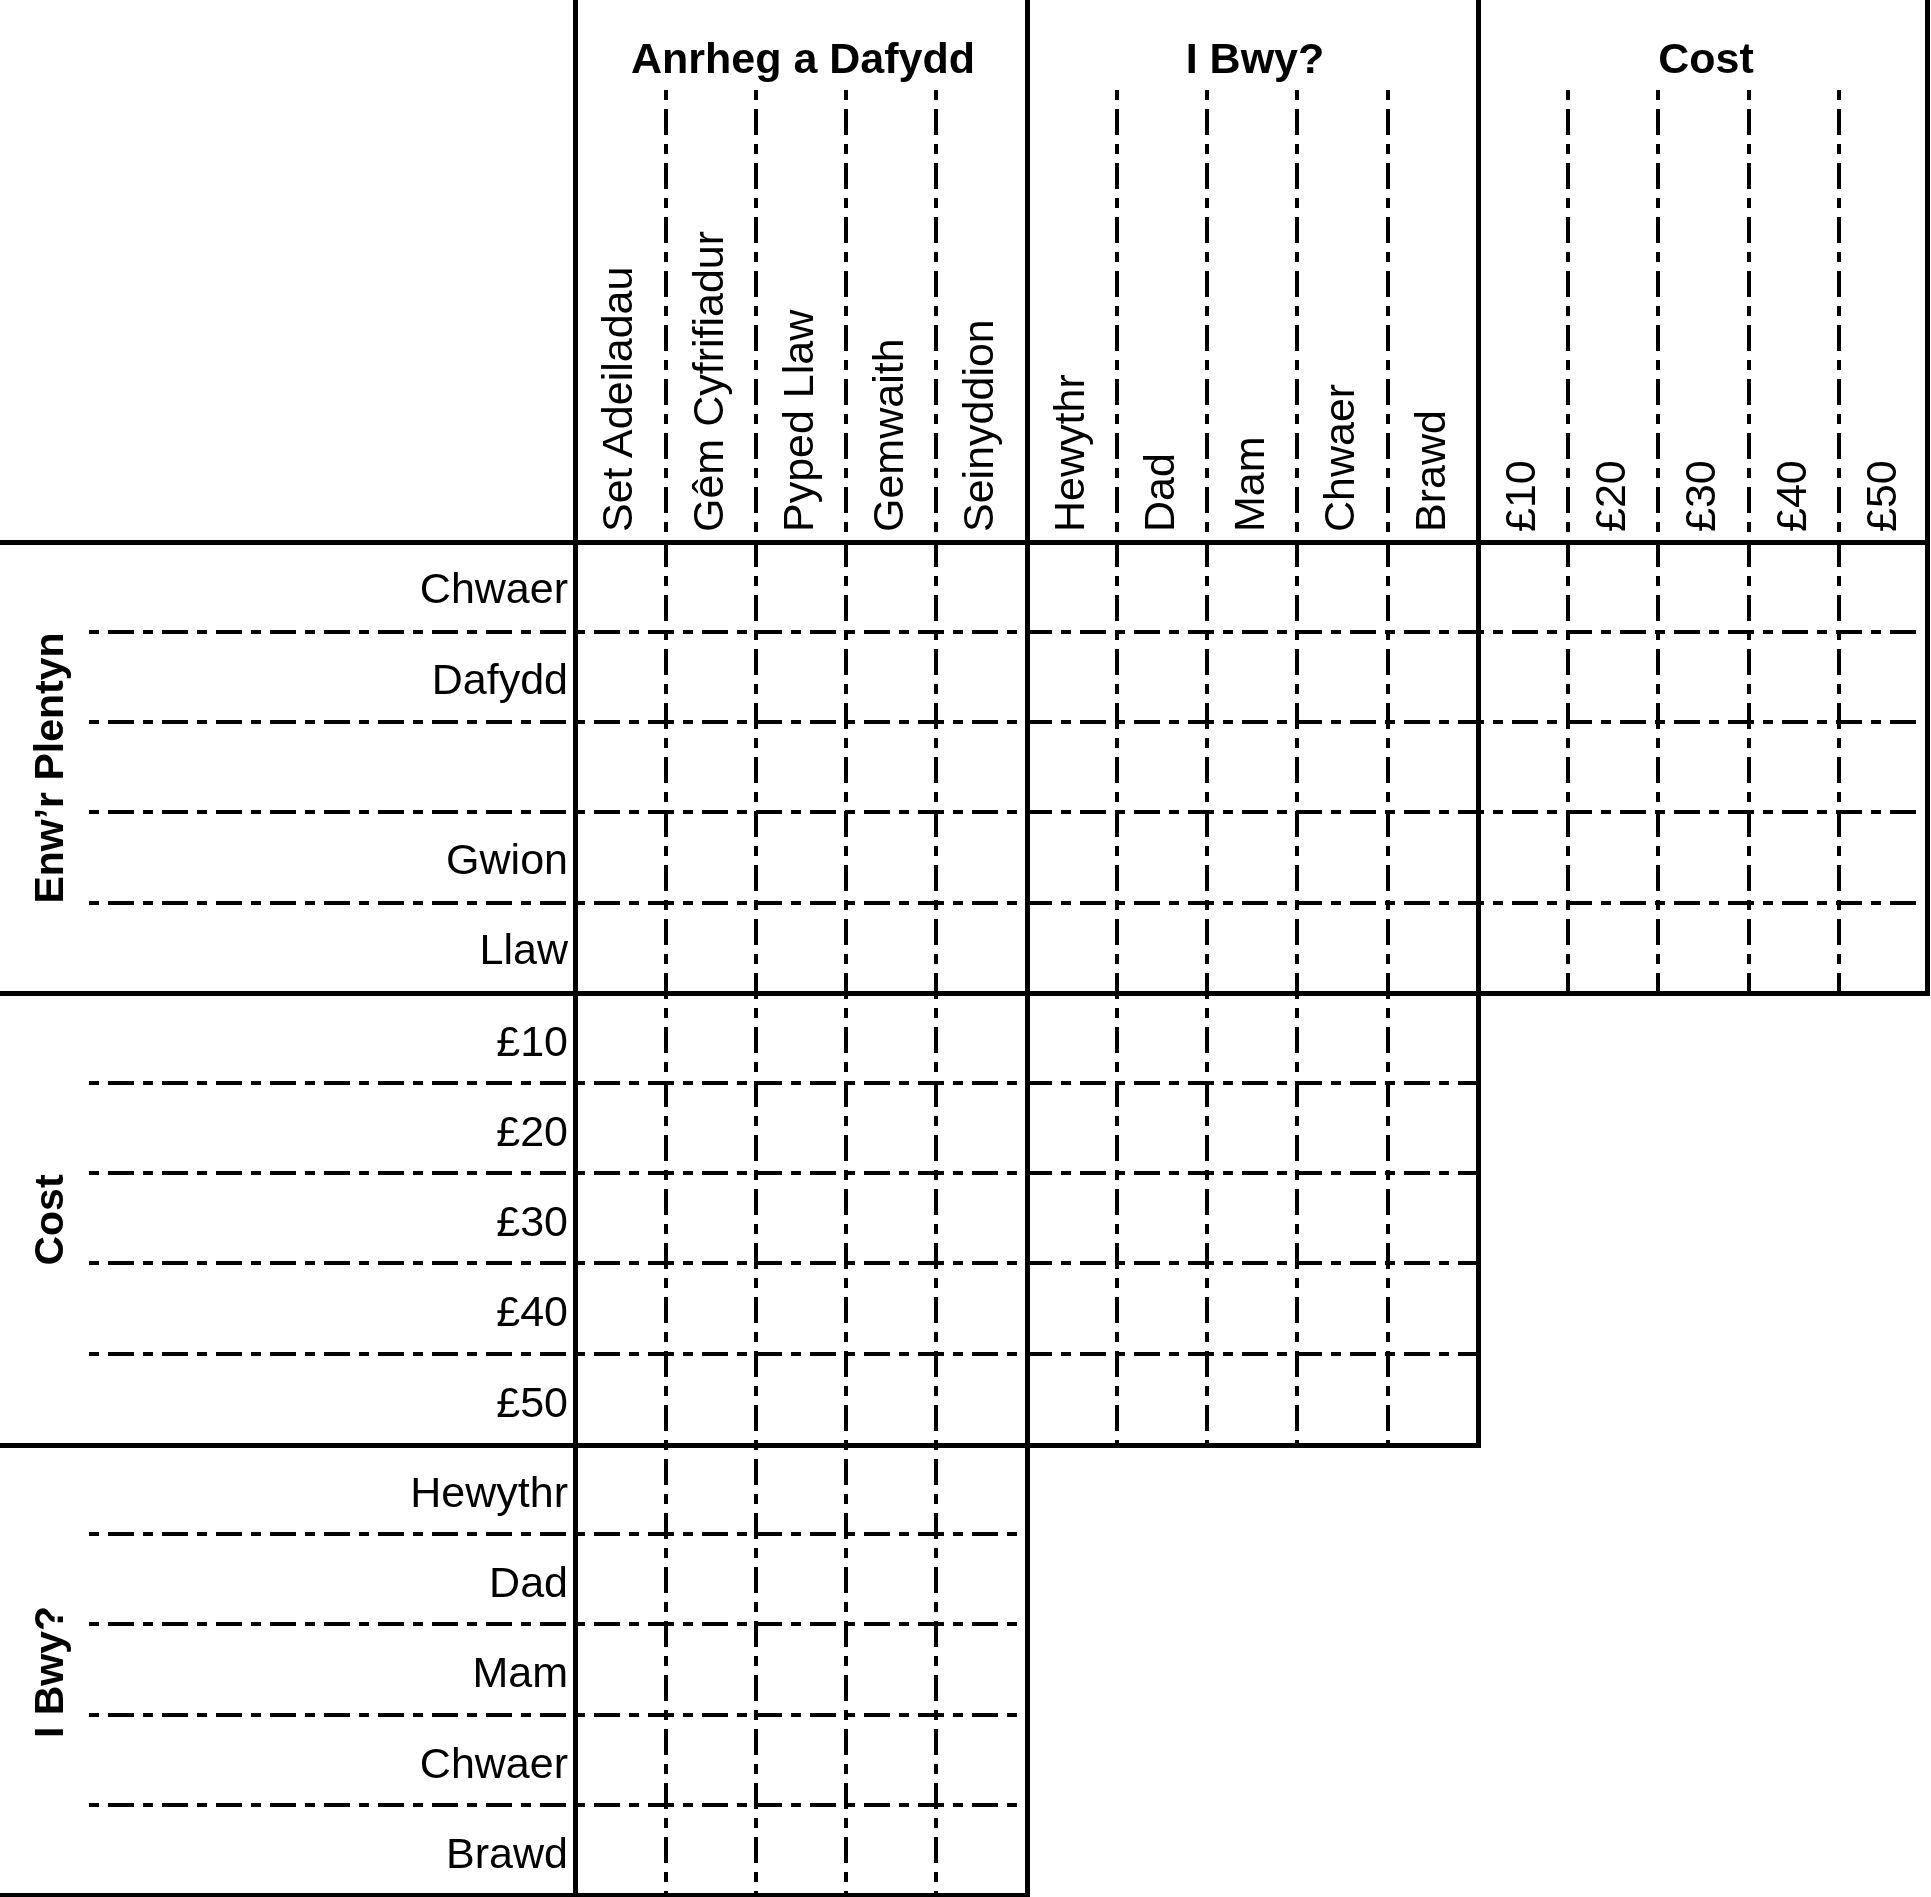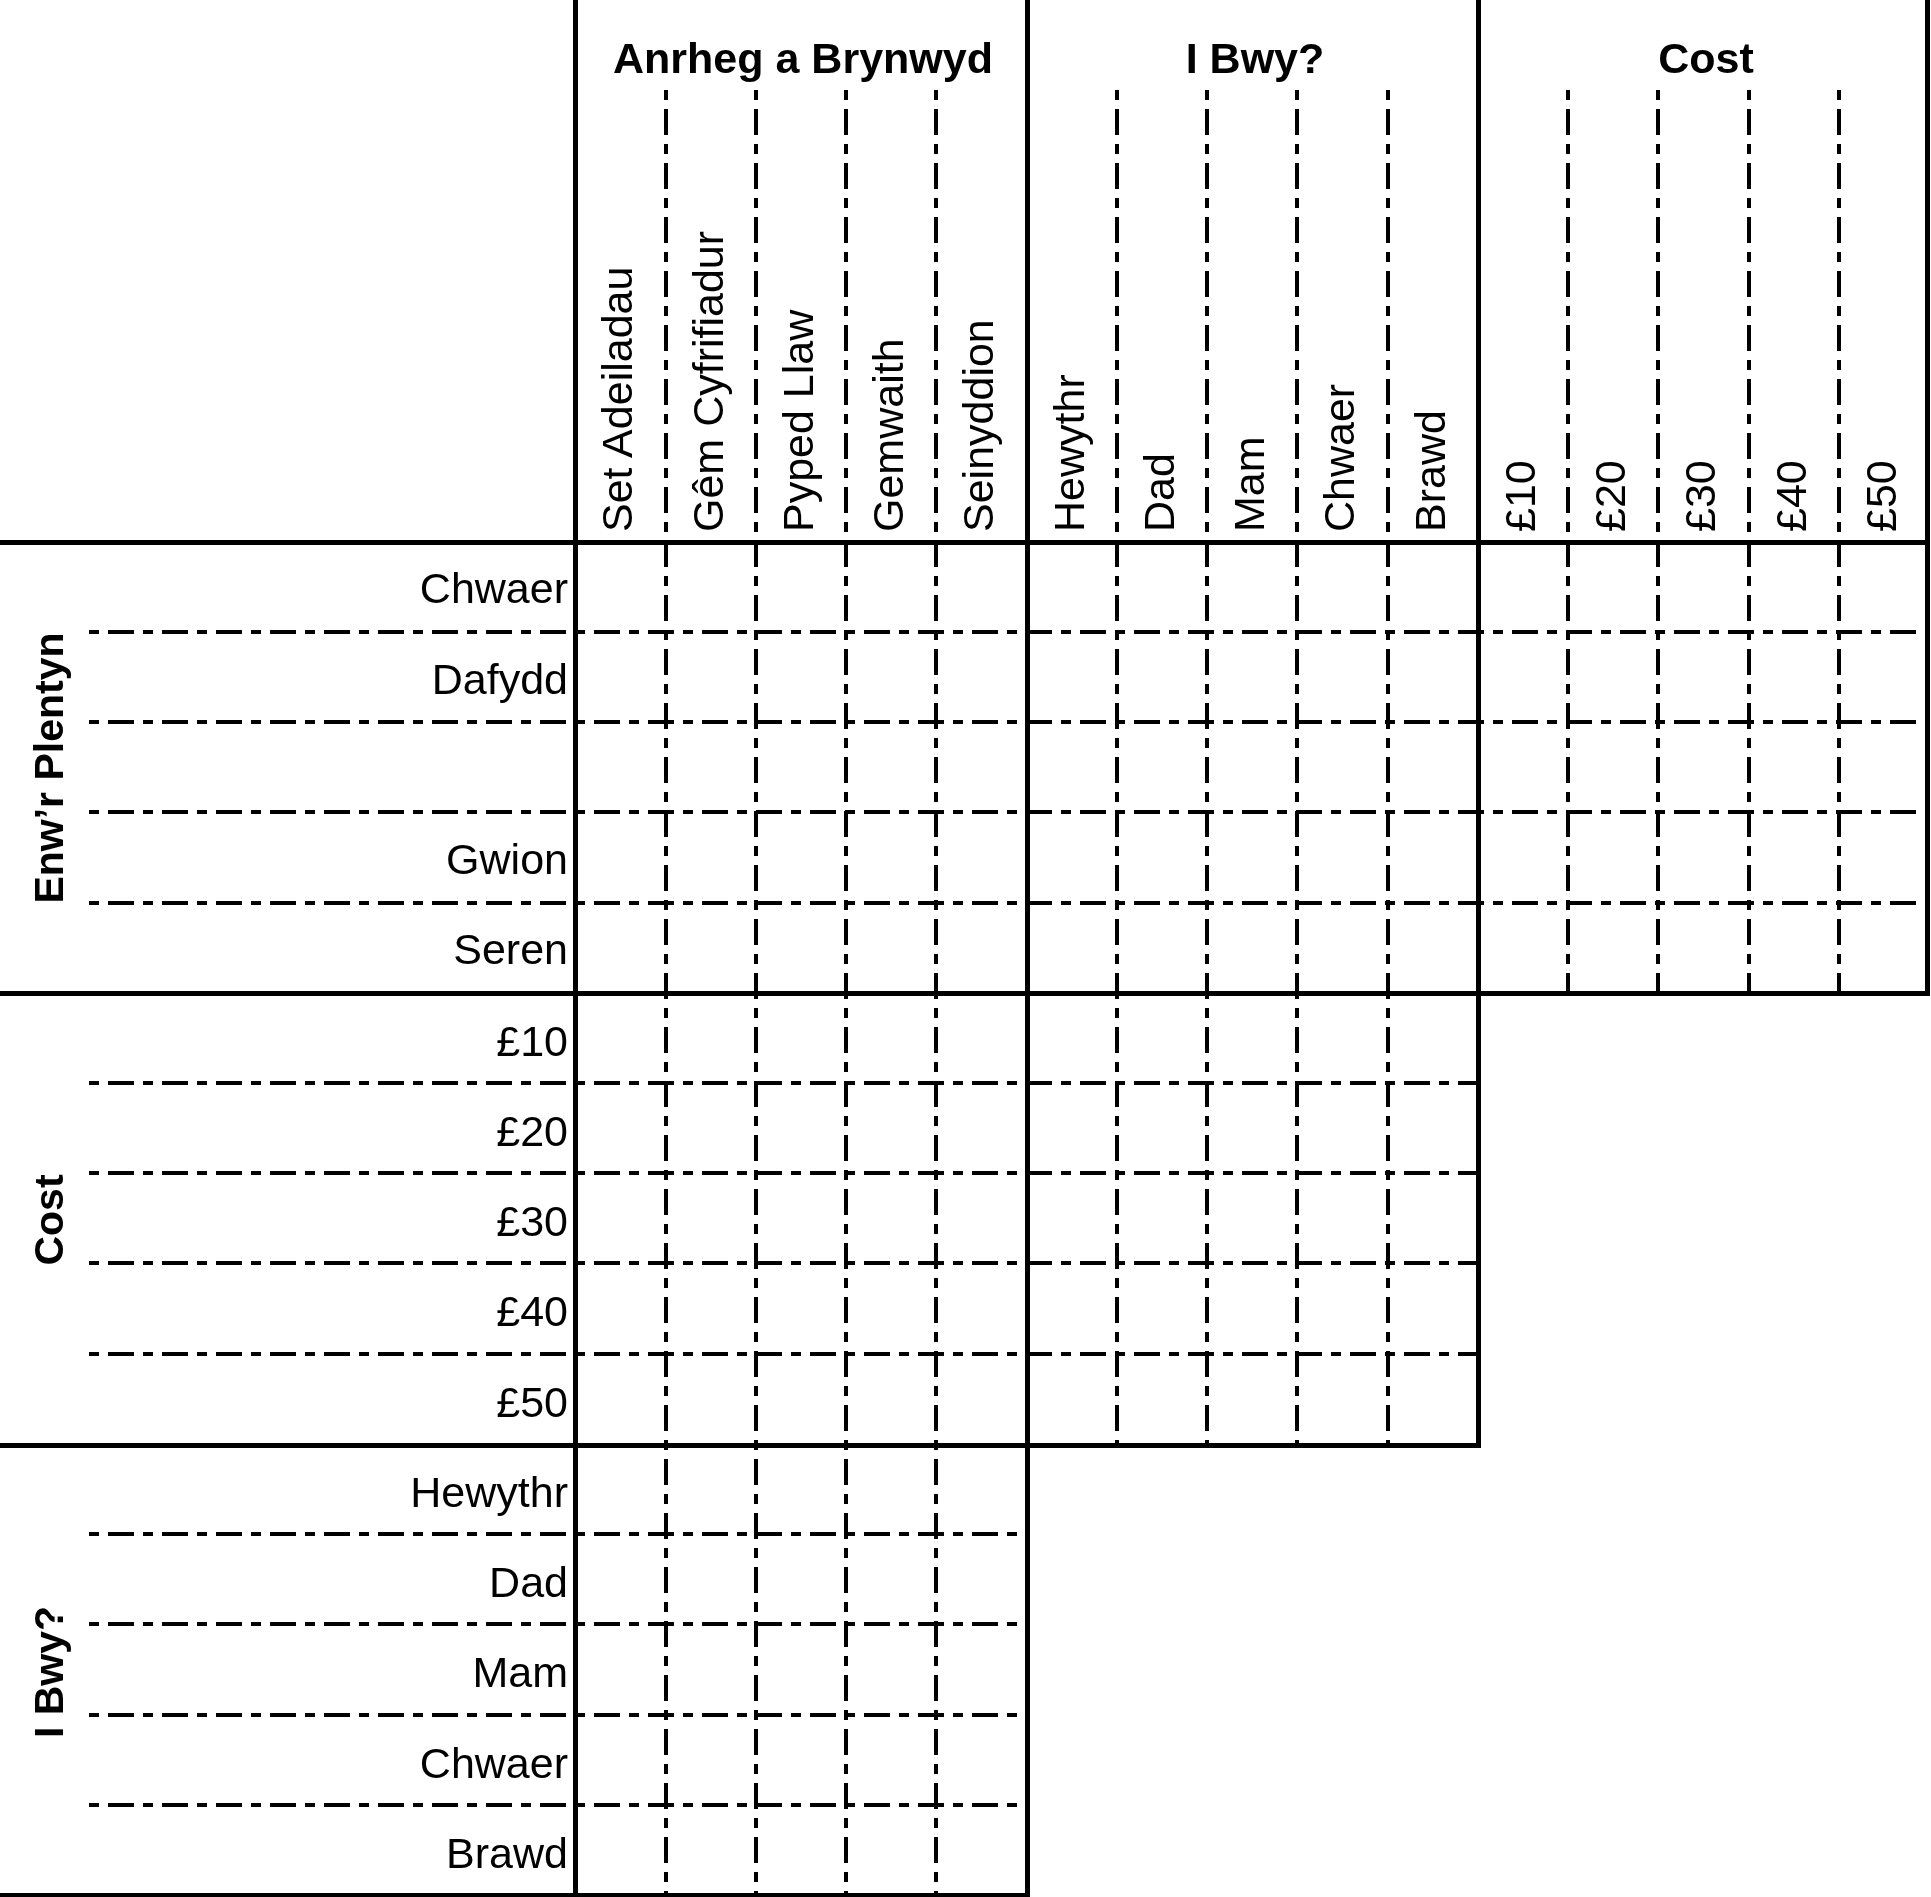--- a/index.html
+++ b/index.html
@@ -22,21 +22,21 @@
   .side-title { position: absolute; left: 0; width: 97px; }
   .side-title span { position: absolute; left: 50%; top: 50%; white-space: nowrap; font-weight: bold;
     font-size: 41px; transform: translate(-50%, -50%) rotate(-90deg); }
   .cell { position: absolute; width: 90px; height: 90px; }
 </style>
 </head>
 <body>
 
 <div class="grid">
 
-  <div class="group-title" style="left:580px;width:446px;">Anrheg a Brynwyd</div>
+  <div class="group-title" style="left:580px;width:446px;">Anrheg a Dafydd</div>
   <div class="group-title" style="left:1032px;width:446px;">I Bwy?</div>
   <div class="group-title" style="left:1483px;width:446px;">Cost</div>
 
   <div class="col-label" style="left:578px;">
       <span>Set Adeiladau</span>
     </div>
   <div class="col-label" style="left:669px;">
       <span>Gêm Cyfrifiadur</span>
     </div>
   <div class="col-label" style="left:759px;">
@@ -87,21 +87,21 @@
   <div class="side-title" style="top:995px;height:450px;">
       <span>Cost</span>
     </div>
   <div class="side-title" style="top:1447px;height:449px;">
       <span>I Bwy?</span>
     </div>
 
   <div class="row-label" style="top:543px;">Chwaer</div>
   <div class="row-label" style="top:634px;">Dafydd</div>
   <div class="row-label" style="top:814px;text-align:right;">Gwion</div>
-  <div class="row-label" style="top:904px;">Seren</div>
+  <div class="row-label" style="top:904px;">Llaw</div>
 
   <div class="row-label" style="top:996px;">£10</div>
   <div class="row-label" style="top:1086px;">£20</div>
   <div class="row-label" style="top:1176px;">£30</div>
   <div class="row-label" style="top:1266px;">£40</div>
   <div class="row-label" style="top:1357px;">£50</div>
 
   <div class="row-label" style="top:1447px;">Hewythr</div>
   <div class="row-label" style="top:1537px;">Dad</div>
   <div class="row-label" style="top:1627px;">Mam</div>

